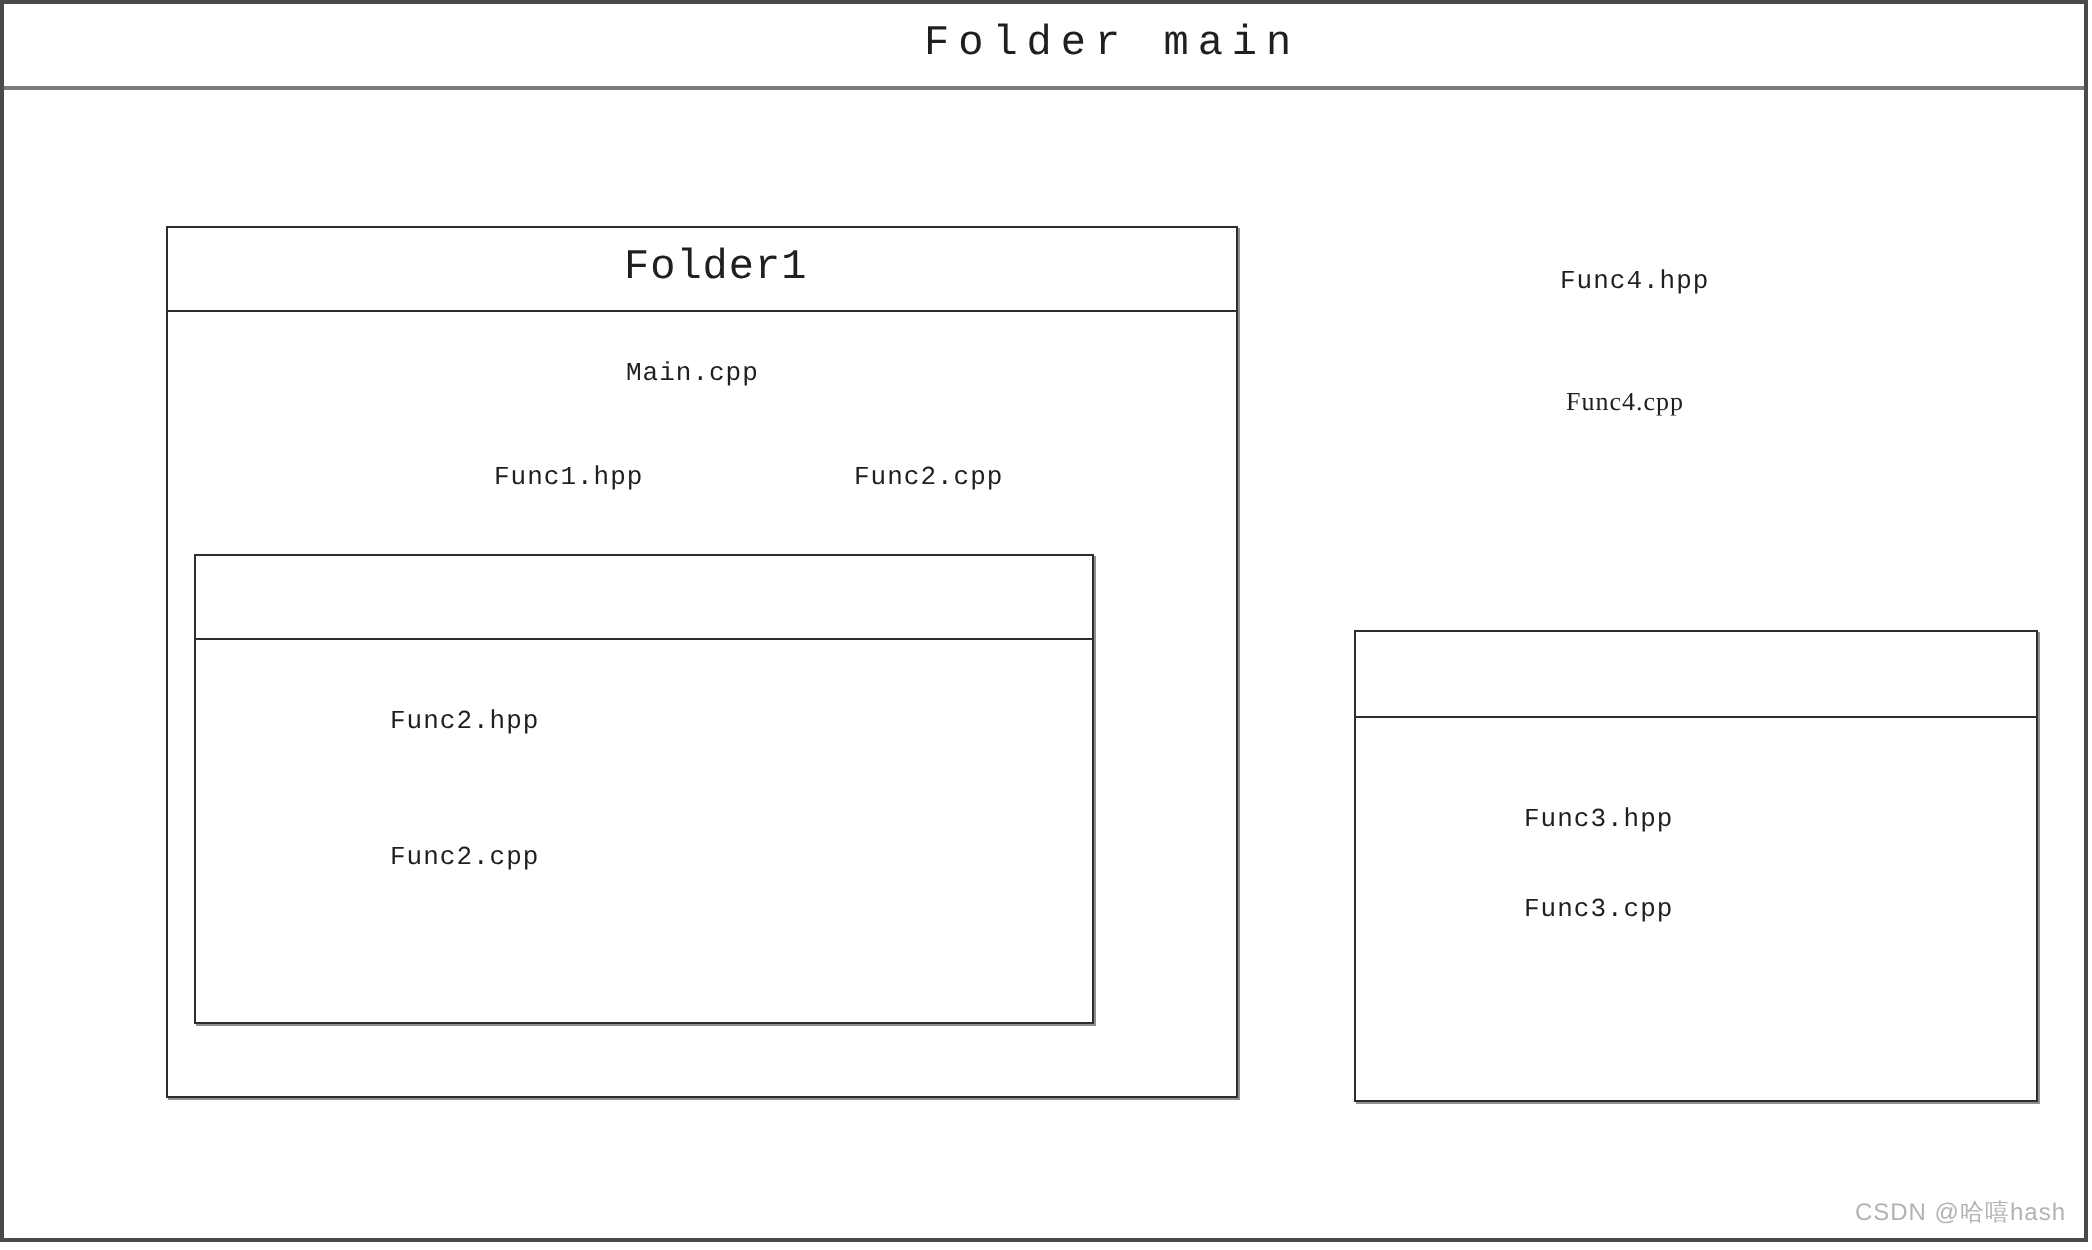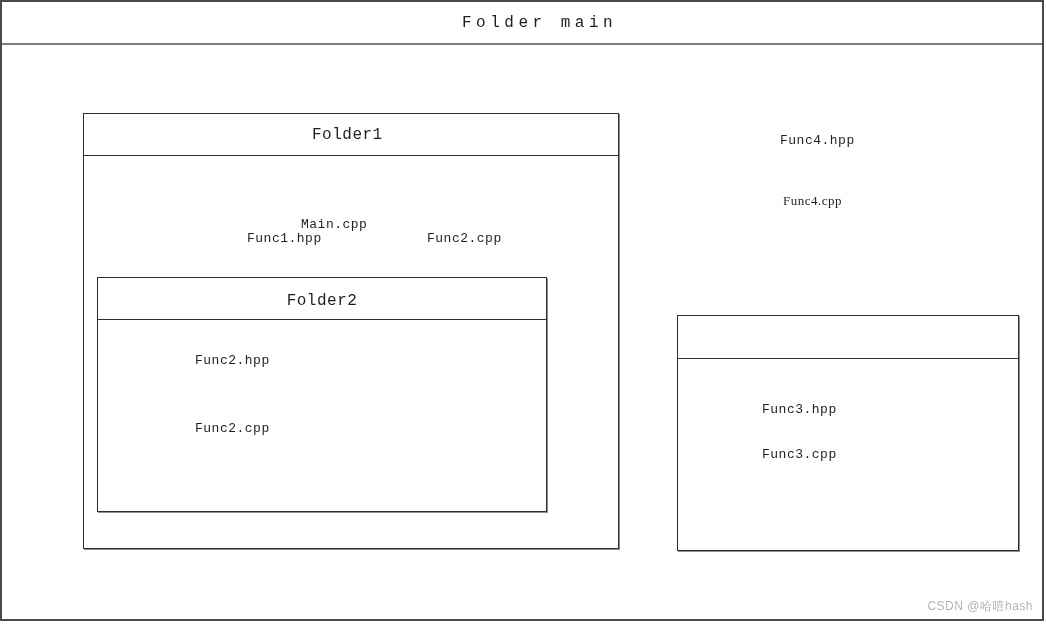--- a/index.html
+++ b/index.html
@@ -36,21 +36,21 @@
   }
   .folder1 { left: 83px;  top: 113px; width: 534px; height: 434px; }
   .folder1 .box-header { height: 41px; }
   .folder2 { left: 97px;  top: 277px; width: 448px; height: 233px; }
   .folder2 .box-header { height: 41px; }
   .folder3 { left: 677px; top: 315px; width: 340px; height: 234px; }
   .folder3 .box-header { height: 42px; }
   
   .title {
     position: absolute;
-    font-size: 16px;
+    font-size: 21px;
     line-height: 20px;
     letter-spacing: 0.5px;
     white-space: pre;
   }
   .outer-title {
     left: 462px; top: 13px;
     letter-spacing: 4.5px;
   }
   .centered { text-align: center; }
   .file {
@@ -77,28 +77,27 @@
 
   <div class="outer-box">
     <div class="outer-header"></div>
   </div>
   <span class="title outer-title">Folder main</span>
 
   <div class="box folder1">
     <div class="box-header"></div>
   </div>
   <span class="title" style="left:312px; top:125px;">Folder1</span>
-  <span class="file" style="left:301px; top:177px;margin-top:38px;">Main.cpp</span>
+  <span class="file" style="left:313px; top:177px;">Main.cpp</span>
   <span class="file" style="left:247px; top:229px;">Func1.hpp</span>
   <span class="file" style="left:427px; top:229px;">Func2.cpp</span>
 
   <div class="box folder2">
     <div class="box-header"></div>
   </div>
-  <span class="title centered" style="left:97px; top:291px; width:450px;">Folder2</span>
   <span class="file" style="left:195px; top:351px;">Func2.hpp</span>
   <span class="file" style="left:195px; top:419px;">Func2.cpp</span>
 
   <span class="file" style="left:780px; top:131px;">Func4.hpp</span>
   <span class="file" style="left:783px; top:191px;font-family:Liberation Serif, serif;">Func4.cpp</span>
 
   <div class="box folder3">
     <div class="box-header"></div>
   </div>
   <span class="file" style="left:762px; top:400px;">Func3.hpp</span>

